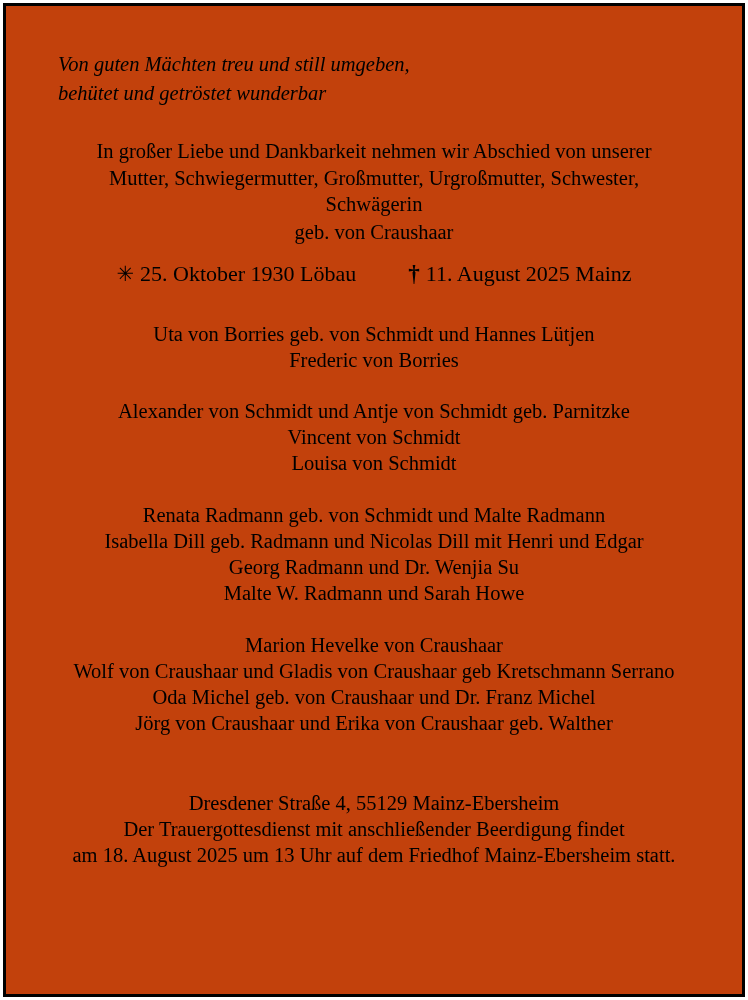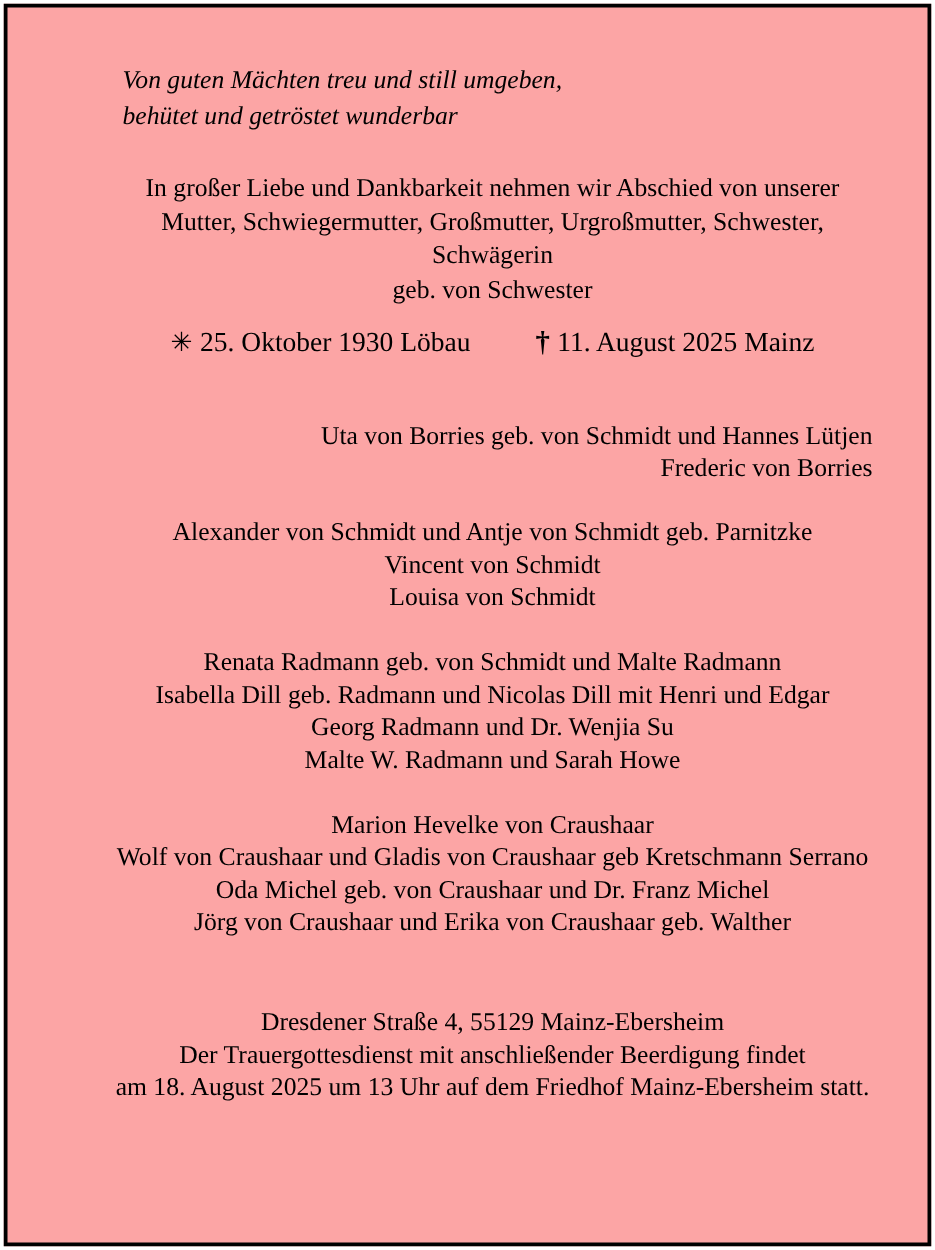--- a/index.html
+++ b/index.html
@@ -22,23 +22,22 @@
     height: 1000px;
     padding: 3px;
     background: #ffffff;
   }
 
   .frame {
     box-sizing: border-box;
     width: 100%;
     height: 100%;
     border: 3px solid #000000;
-    background: #fca5a5;
+    background: #c2410c;
     position: relative;
-    padding-left: 40px;
   }
 
   .inner {
     box-sizing: border-box;
     width: 100%;
     height: 100%;
     padding: 44px 44px 0 44px;
     text-align: center;
   }
 
@@ -99,21 +98,21 @@
     font-weight: bold;
     font-size: 23px;
   }
 
   
   .group {
     font-size: 20.5px;
     line-height: 26px;
     white-space: pre-line;
   }
-  .group.g0 { margin-top: 48px; text-align: right; }
+  .group.g0 { margin-top: 33px; }
   .group.g1 { margin-top: 26px; }
   .group.g2 { margin-top: 25px; }
   .group.g3 { margin-top: 26px; }
 
   
   .address {
     margin-top: 54px;
     font-size: 20.5px;
     line-height: 26px;
   }
@@ -133,21 +132,21 @@
     <div class="inner">
 
       <div class="quote">Von guten Mächten treu und still umgeben,
 behütet und getröstet wunderbar</div>
 
       <div class="intro">In großer Liebe und Dankbarkeit nehmen wir Abschied von unserer
 Mutter, Schwiegermutter, Großmutter, Urgroßmutter, Schwester,
 Schwägerin</div>
 
 
-      <div class="maiden">geb. von Schwester</div>
+      <div class="maiden">geb. von Craushaar</div>
 
       <div class="dates">
         <span class="date-item birth">
           <span class="sym star">✳</span>
           <span>25. Oktober 1930 Löbau</span>
         </span>
         <span class="date-item death">
           <span class="sym cross">†</span>
           <span>11. August 2025 Mainz</span>
         </span>

